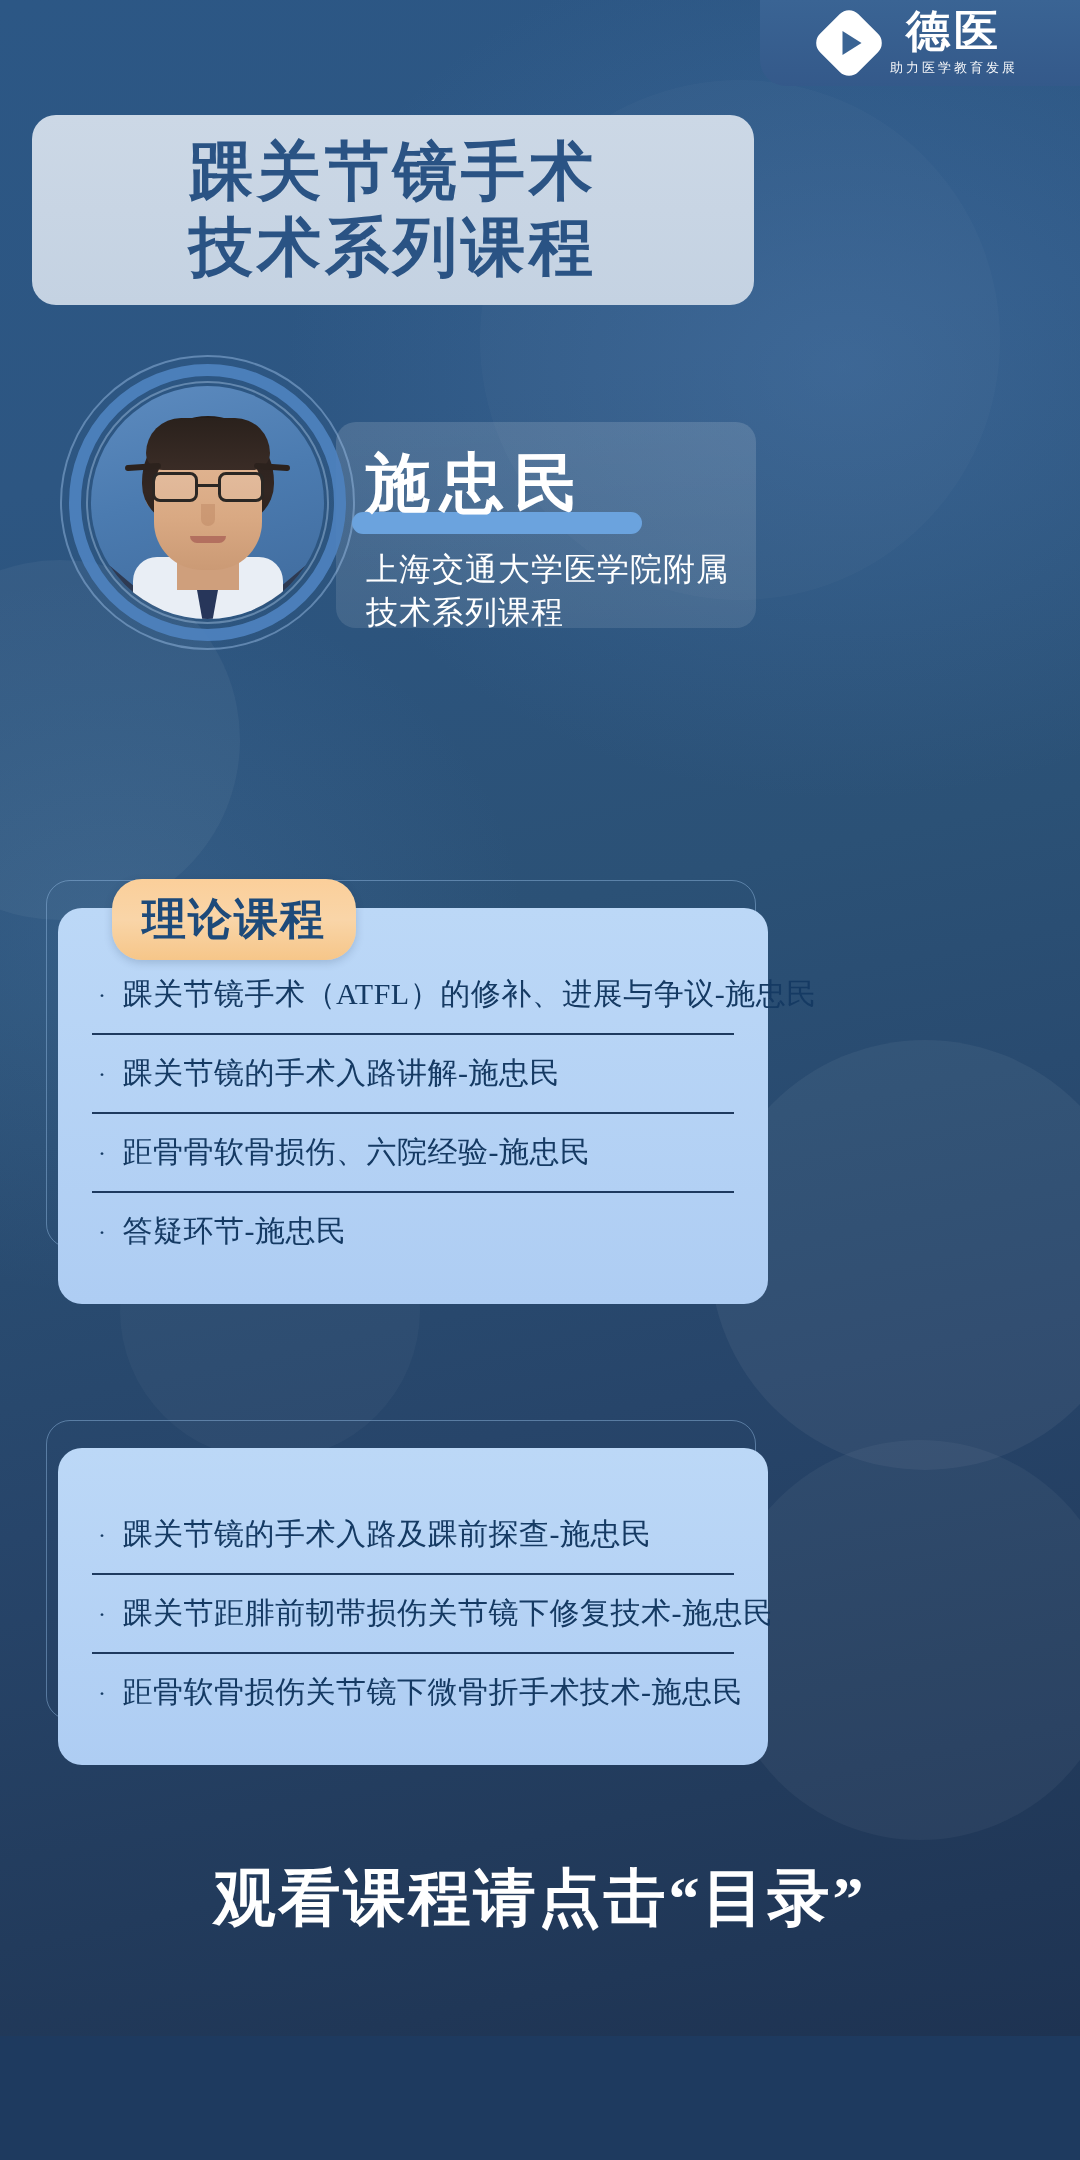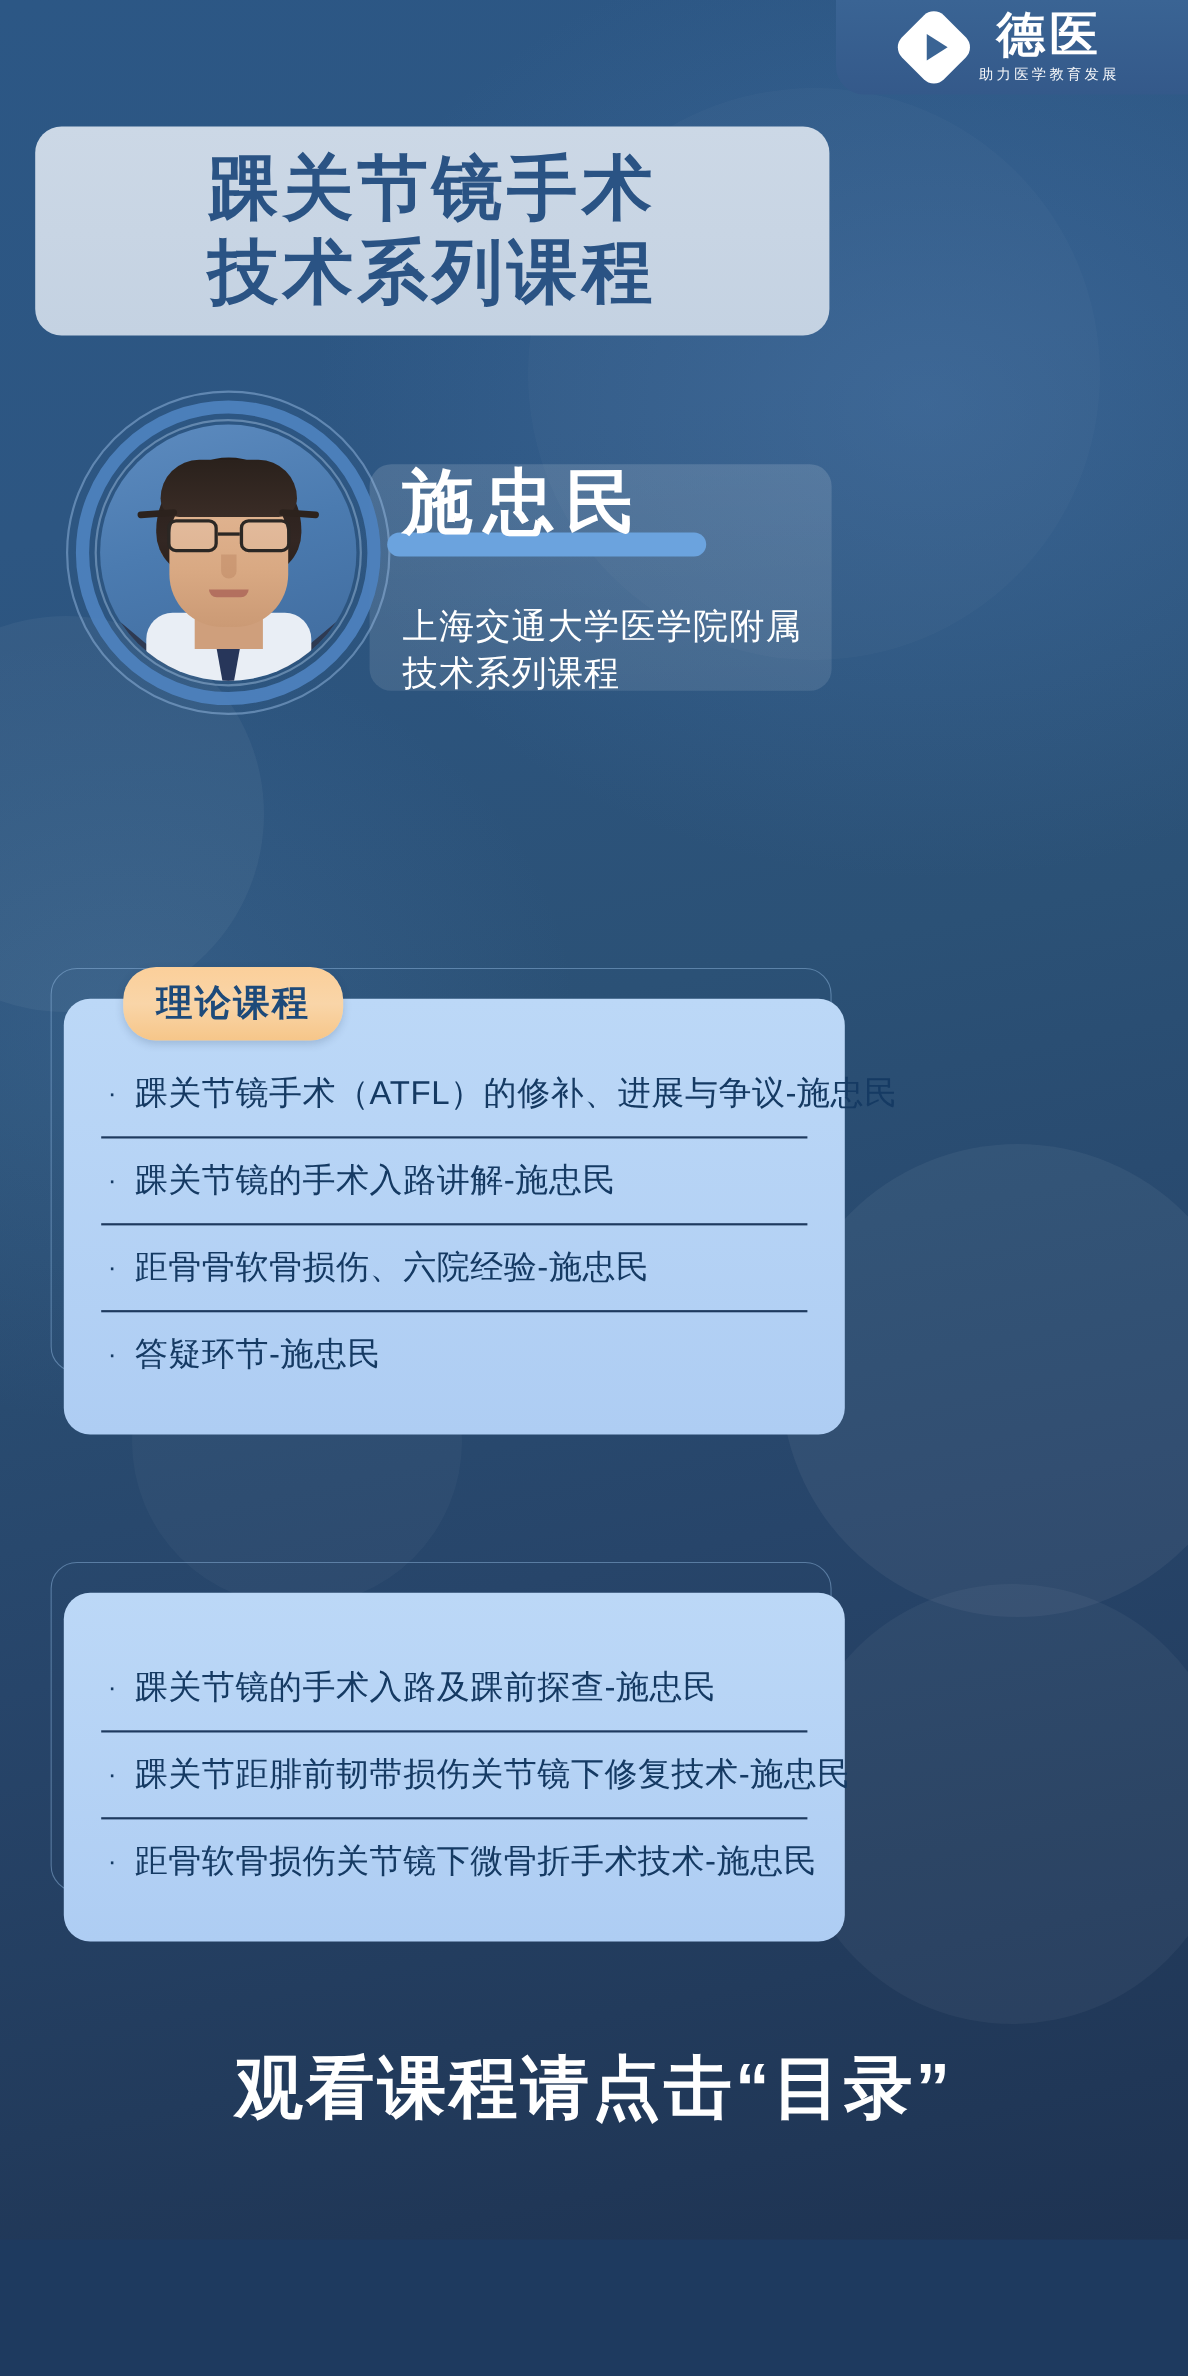--- a/index.html
+++ b/index.html
@@ -13,20 +13,21 @@
 
   
   .poster {
     position:absolute; inset:0;
     width:1080px; height:2036px;
     background:
       radial-gradient(ellipse 900px 700px at 78% 18%, rgba(86,134,190,.30) 0%, rgba(86,134,190,0) 62%),
       radial-gradient(ellipse 700px 600px at 10% 46%, rgba(96,145,200,.18) 0%, rgba(96,145,200,0) 60%),
       linear-gradient(168deg, #2c5785 0%, #2d5682 22%, #2b5176 45%, #27456a 68%, #223b5c 86%, #1e3352 100%);
     overflow:hidden;
+    font-family:Liberation Serif, serif;
   }
   
   .blob { position:absolute; border-radius:50%; pointer-events:none; }
   .blob-a { width:360px; height:360px; left:-120px; top:560px; background:rgba(255,255,255,.045); }
   .blob-b { width:430px; height:430px; right:-60px; top:1040px; background:rgba(255,255,255,.050); }
   .blob-c { width:400px; height:400px; right:-40px; top:1440px; background:rgba(255,255,255,.045); }
   .blob-d { width:300px; height:300px; left:120px; top:1160px; background:rgba(255,255,255,.030); }
   .blob-e { width:520px; height:520px; right:80px; top:80px; background:rgba(255,255,255,.022); }
 
   
@@ -185,21 +186,21 @@
   }
 
   
   .speaker-card {
     position:absolute; left:336px; top:422px;
     width:420px; height:206px;
     background:linear-gradient(180deg,rgba(255,255,255,.14) 0%,rgba(255,255,255,.10) 100%);
     border-radius:20px; z-index:3;
   }
   .speaker-name-wrap {
-    position:absolute; left:366px; top:424px; z-index:6;
+    position:absolute; left:366px; top:452px; z-index:6;
   }
   .name-underline {
     position:absolute; left:-14px; top:60px;
     width:290px; height:22px;
     background:#6ba3de; border-radius:11px;
   }
   .speaker-name {
     position:relative;
     font-size:64px; font-weight:bold; color:#fff;
     letter-spacing:10px; line-height:1;
@@ -224,21 +225,21 @@
     width:710px;
     background:linear-gradient(180deg,#bcd8f7 0%,#aecdf3 100%);
     border-radius:24px;
     padding:48px 34px 34px 34px;
   }
   .section-badge {
     position:absolute; left:66px; top:-1px;
     background:linear-gradient(180deg,#fbcf9a 0%,#f9d5a8 50%,#f6c689 100%);
     border-radius:30px;
     padding:11px 30px;
-    font-size:33px; font-weight:bold; color:#1d4a7a;
+    font-size:44px; font-weight:bold; color:#1d4a7a;
     letter-spacing:2px;
     z-index:7;
     box-shadow:0 3px 8px rgba(20,45,80,.18);
   }
   .course-item {
     display:flex; align-items:center; gap:16px;
     padding:18px 6px;
     border-bottom:2px solid #1e3a5f;
     font-size:30px; color:#153a63; letter-spacing:.5px;
     white-space:nowrap;

